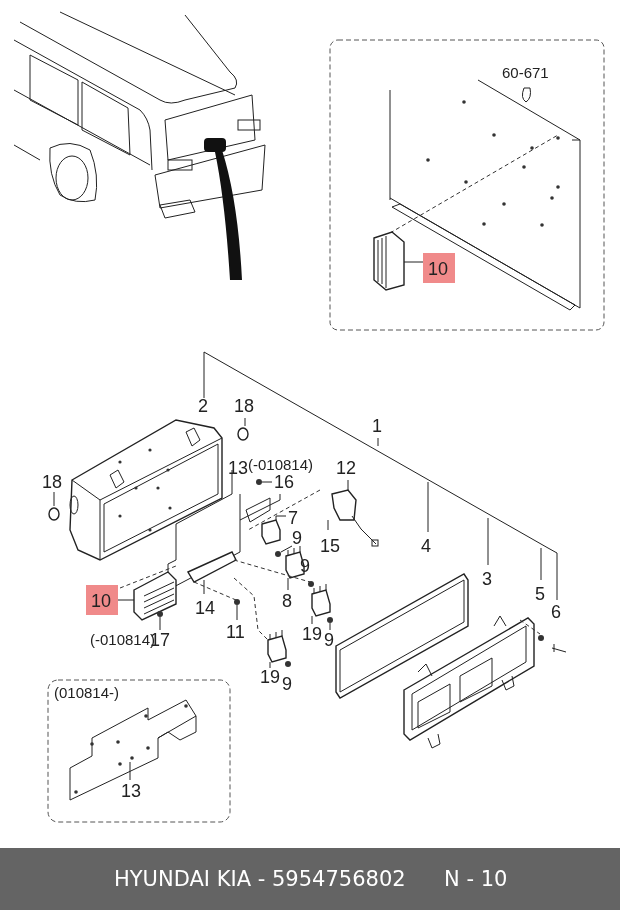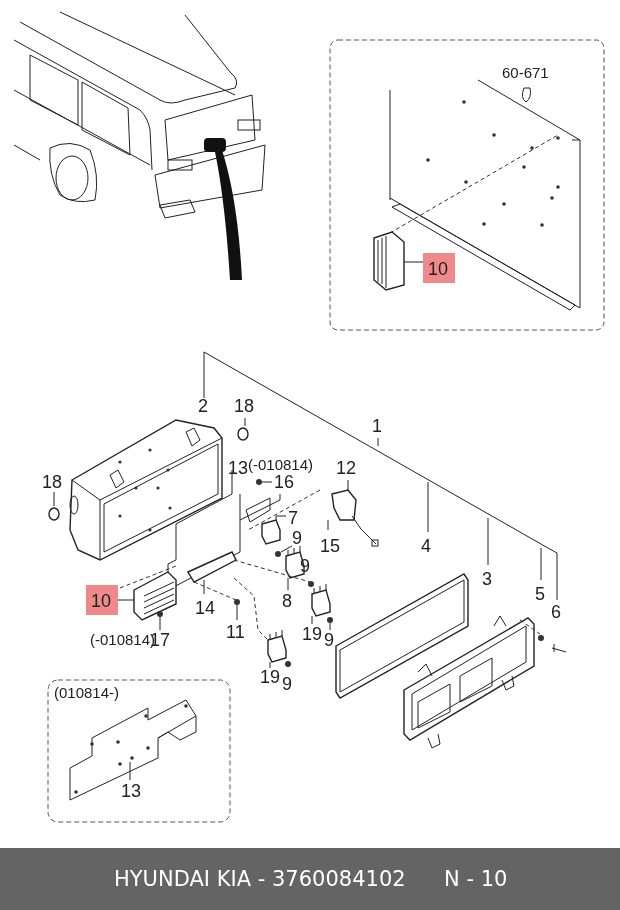--- a/index.html
+++ b/index.html
@@ -213,15 +213,15 @@
         <circle cx="186" cy="706" r="1.8"></circle>
       <circle cx="132" cy="758" r="1.8"></circle>
         <circle cx="148" cy="748" r="1.8"></circle>
     </g>
     <path class="ln" d="M130 762 L130 780"></path>
     <text class="lbl" x="121" y="797">13</text>
   </g>
 </svg>
 
 <div id="footer">
-  <span class="brand">HYUNDAI  KIA - 3760084102</span>
+  <span class="brand">HYUNDAI  KIA - 5954756802</span>
   <span class="code">N - 10</span>
 </div>
 
 </body></html>

